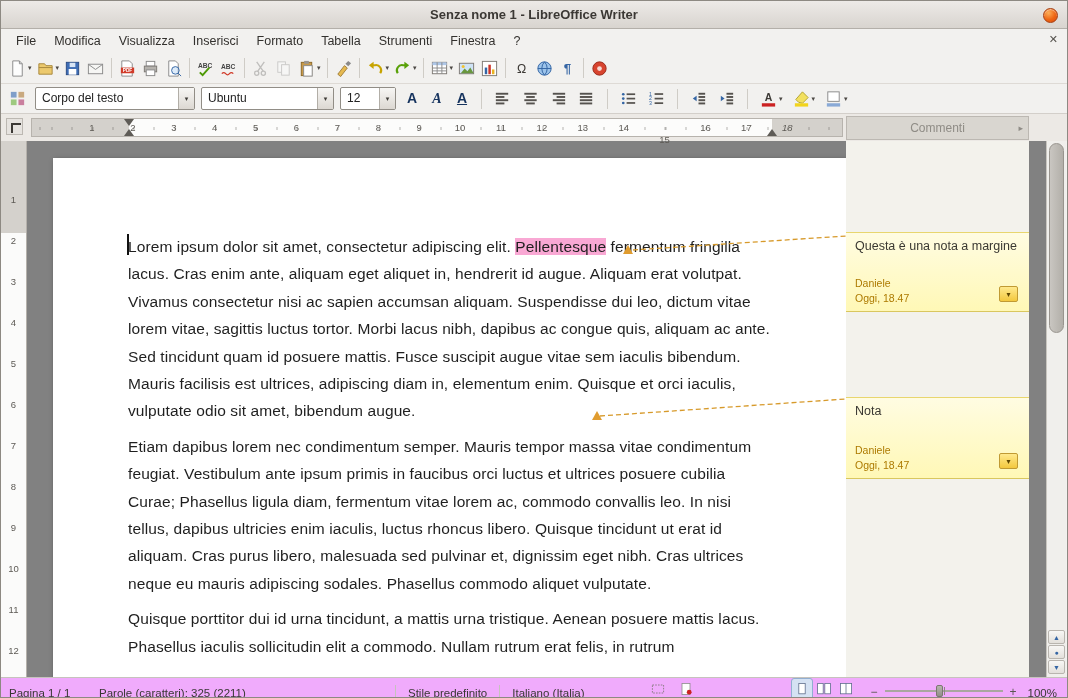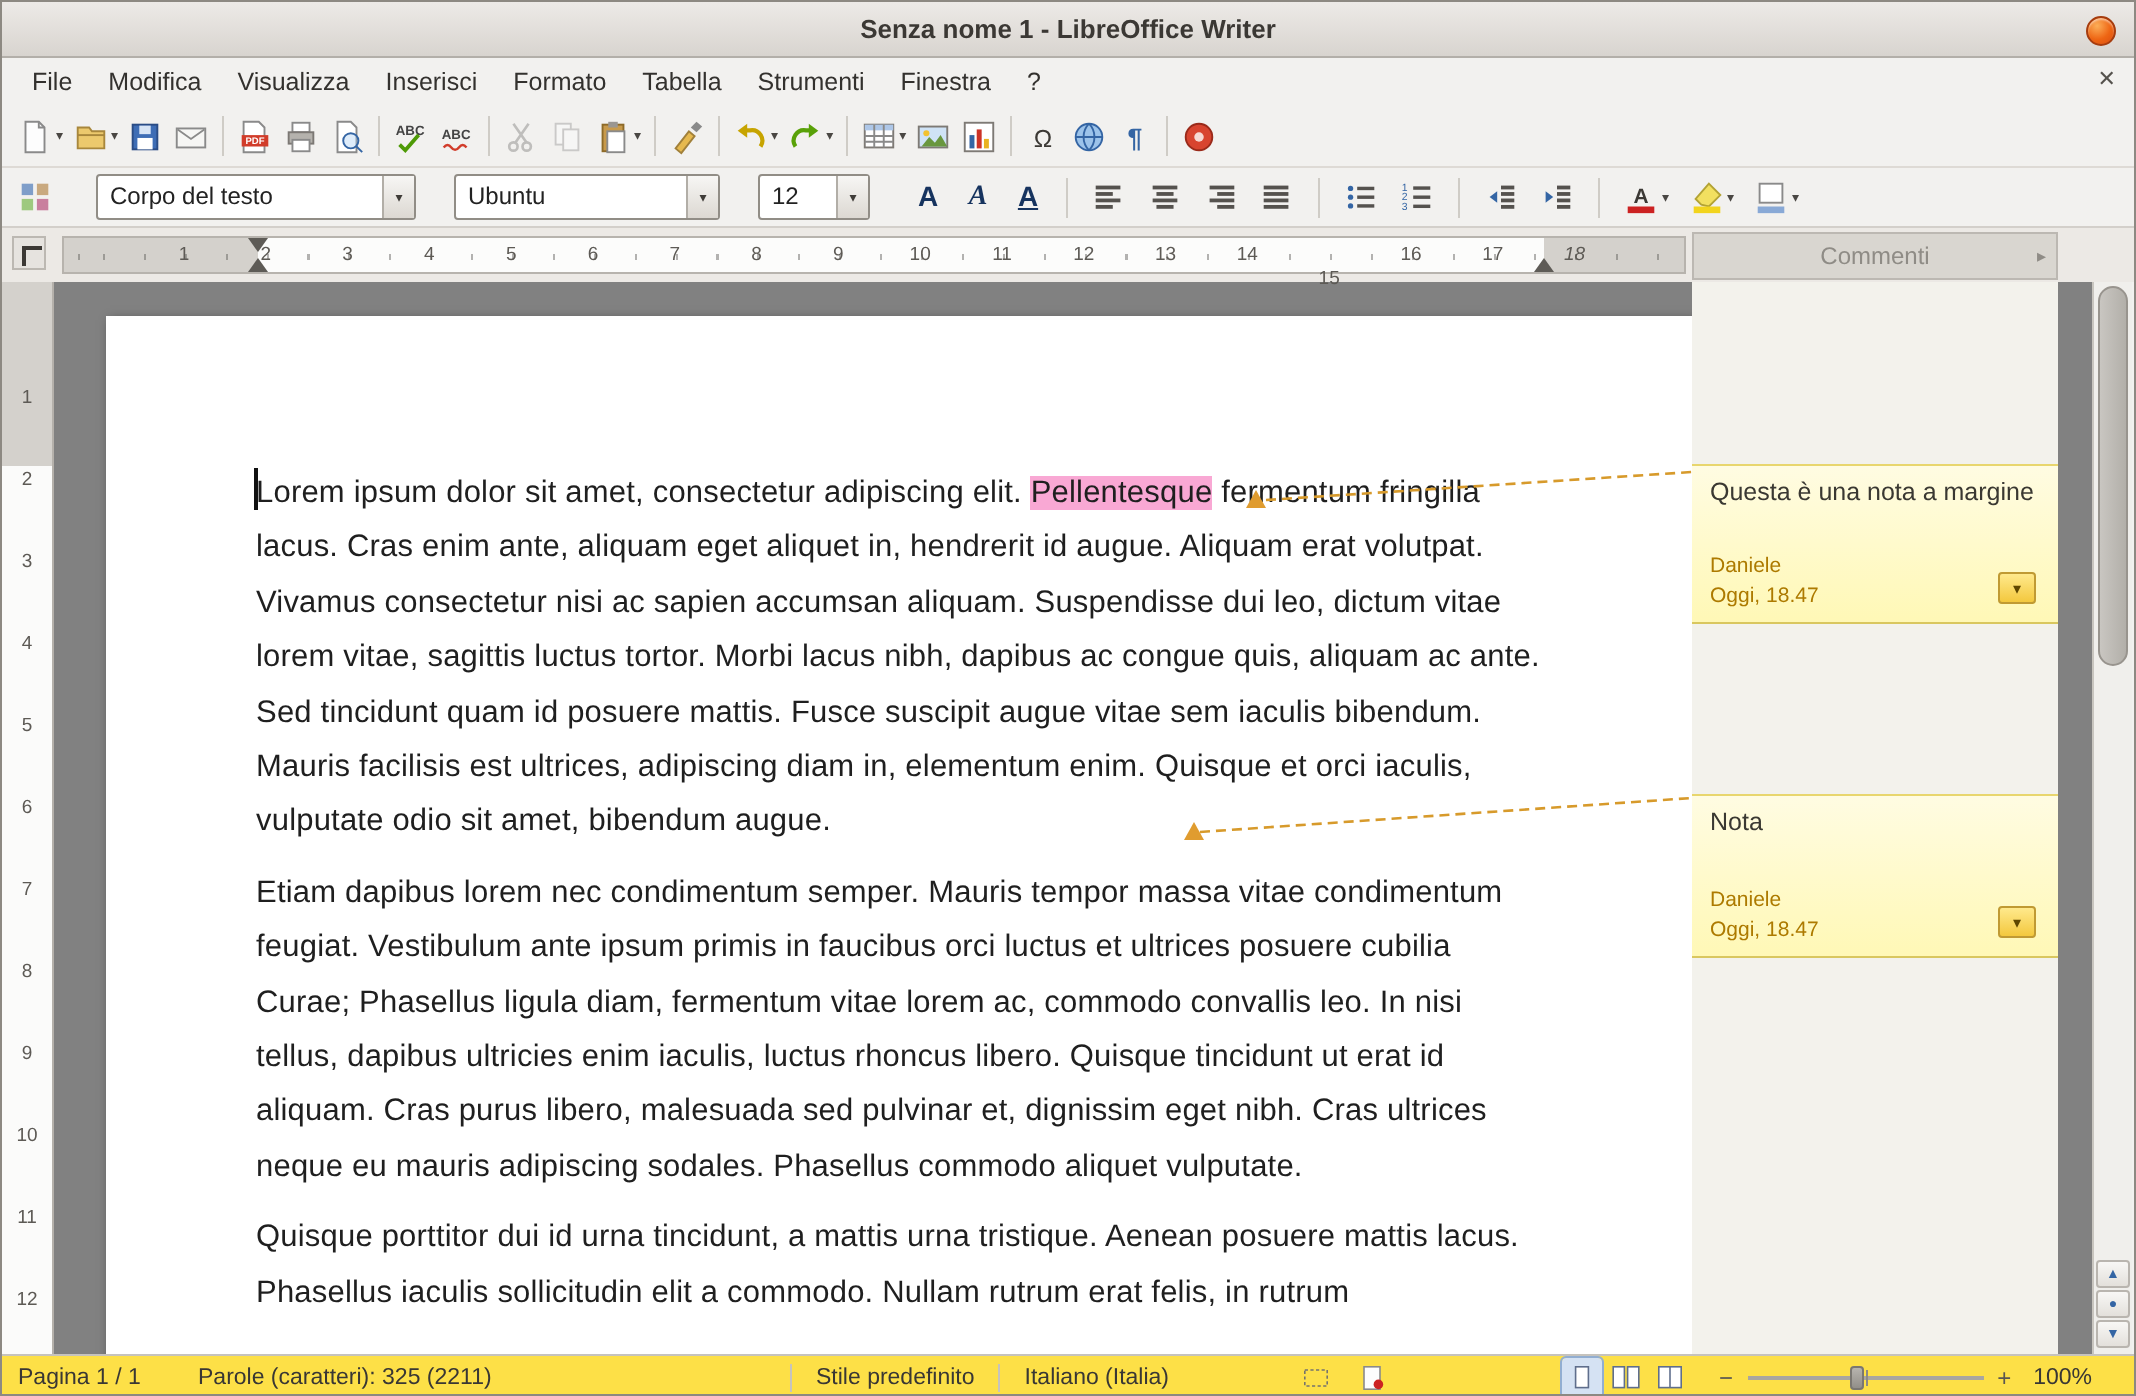--- a/index.html
+++ b/index.html
@@ -19,21 +19,21 @@
 
   
   .menubar{position:absolute;left:0;top:28px;width:100%;height:24px;display:flex;align-items:center;
     padding-left:6px;background:#f2f1ef}
   .menubar .mi{padding:3px 9px;font-size:12.5px;color:#33312e}
   .menuclose{position:absolute;right:9px;top:32px;font-size:11px;color:#55524d}
 
   
   .toolbar{position:absolute;left:0;width:100%;display:flex;align-items:center;padding-left:5px;background:#f2f1ef}
   #toolbar-main{top:52px;height:31px;border-bottom:1px solid #dedad5}
-  #toolbar-format{top:83px;height:30px;border-bottom:1px solid #d3cfca;gap:19px}
+  #toolbar-format{top:83px;height:30px;border-bottom:1px solid #d3cfca;gap:6px}
   .tf-group{display:flex;align-items:center;gap:5px}
   .tbbtn{display:flex;align-items:center;padding:2px;border-radius:2px;flex:none}
   .tbbtn.active{background:#d5e2f3;outline:1px solid #92aed1}
   .tbbtn.disabled{opacity:.38;filter:grayscale(60%)}
   .dd-caret{font-size:7px;color:#4a4743;margin-left:1px}
   .tbsep{width:1px;height:20px;background:#cfccc6;margin:0 4px;flex:none}
   .Ab,.Ai,.Au{font-size:14px;font-weight:bold;color:#16335e;width:16px;text-align:center;display:inline-block;line-height:19px}
   .Ai{font-style:italic;font-family:"Liberation Serif",serif}
   .Au{text-decoration:underline}
   .combo{display:flex;height:23px;background:#fff;border:1px solid #918d86;border-radius:2px;align-items:stretch;flex:none}
@@ -87,37 +87,37 @@
   
   .scrollbar{position:absolute;left:1045px;top:140px;width:20px;height:536px;background:#f0efec;border-left:1px solid #c8c5bf}
   .sb-thumb{position:absolute;left:2px;top:2px;width:15px;height:190px;
     background:linear-gradient(to right,#c9c6c1,#b2afa9);border:1px solid #98948e;border-radius:8px}
   .sb-navs{position:absolute;left:1px;bottom:2px;width:18px}
   .sb-nav{width:17px;height:14px;margin:1px 0;background:linear-gradient(#f8f7f5,#e3e0db);
     border:1px solid #b9b5af;border-radius:2px;display:flex;align-items:center;justify-content:center;
     font-size:7px;color:#3465a4}
 
   
-  .statusbar{position:absolute;left:0;top:676px;width:100%;height:22px;background:#fde047;
-    border-top:1px solid #c6c3bd;display:flex;align-items:center;font-size:11.5px;color:#393734}
+  .statusbar{position:absolute;left:0;top:676px;width:100%;height:22px;background:#f0abfc;
+    border-top:1px solid #c6c3bd;display:flex;align-items:flex-end;font-size:11.5px;color:#393734}
   .sb-text{padding:0 8px;white-space:nowrap}
   #sb-page{min-width:90px}
   #sb-words{min-width:300px}
   .sb-sep{width:1px;height:14px;background:#c6c3bd;margin:0 4px}
   .sb-flex{flex:1}
   .sb-icons{display:flex;align-items:center;gap:8px;margin-left:55px}
   .sb-icons svg,.sb-view svg{width:16px;height:16px}
   .sb-view{display:flex;align-items:center;gap:2px;margin-right:12px}
   .zoom-btn{font-size:12px;color:#5a5751;padding:0 3px}
   .zoom-slider{position:relative;width:118px;height:16px;margin:0 4px}
   .zs-track{position:absolute;left:0;right:0;top:7px;height:2px;background:#a9a6a0}
   .zs-notch{position:absolute;left:50%;top:4px;width:1px;height:8px;background:#8d8a84}
   .zs-thumb{position:absolute;left:44%;top:2px;width:7px;height:12px;
     background:linear-gradient(#b7b4ae,#928f89);border:1px solid #7a7771;border-radius:2px}
-  #sb-zoom{padding-right:21px;min-width:46px;text-align:right}
+  #sb-zoom{padding-right:10px;min-width:46px;text-align:right}
 </style>
 </head>
 <body>
 
 <div id="app">
 
   <div class="titlebar">
     <span class="t">Senza nome 1 - LibreOffice Writer</span>
     <span class="winclose"></span>
   </div>

